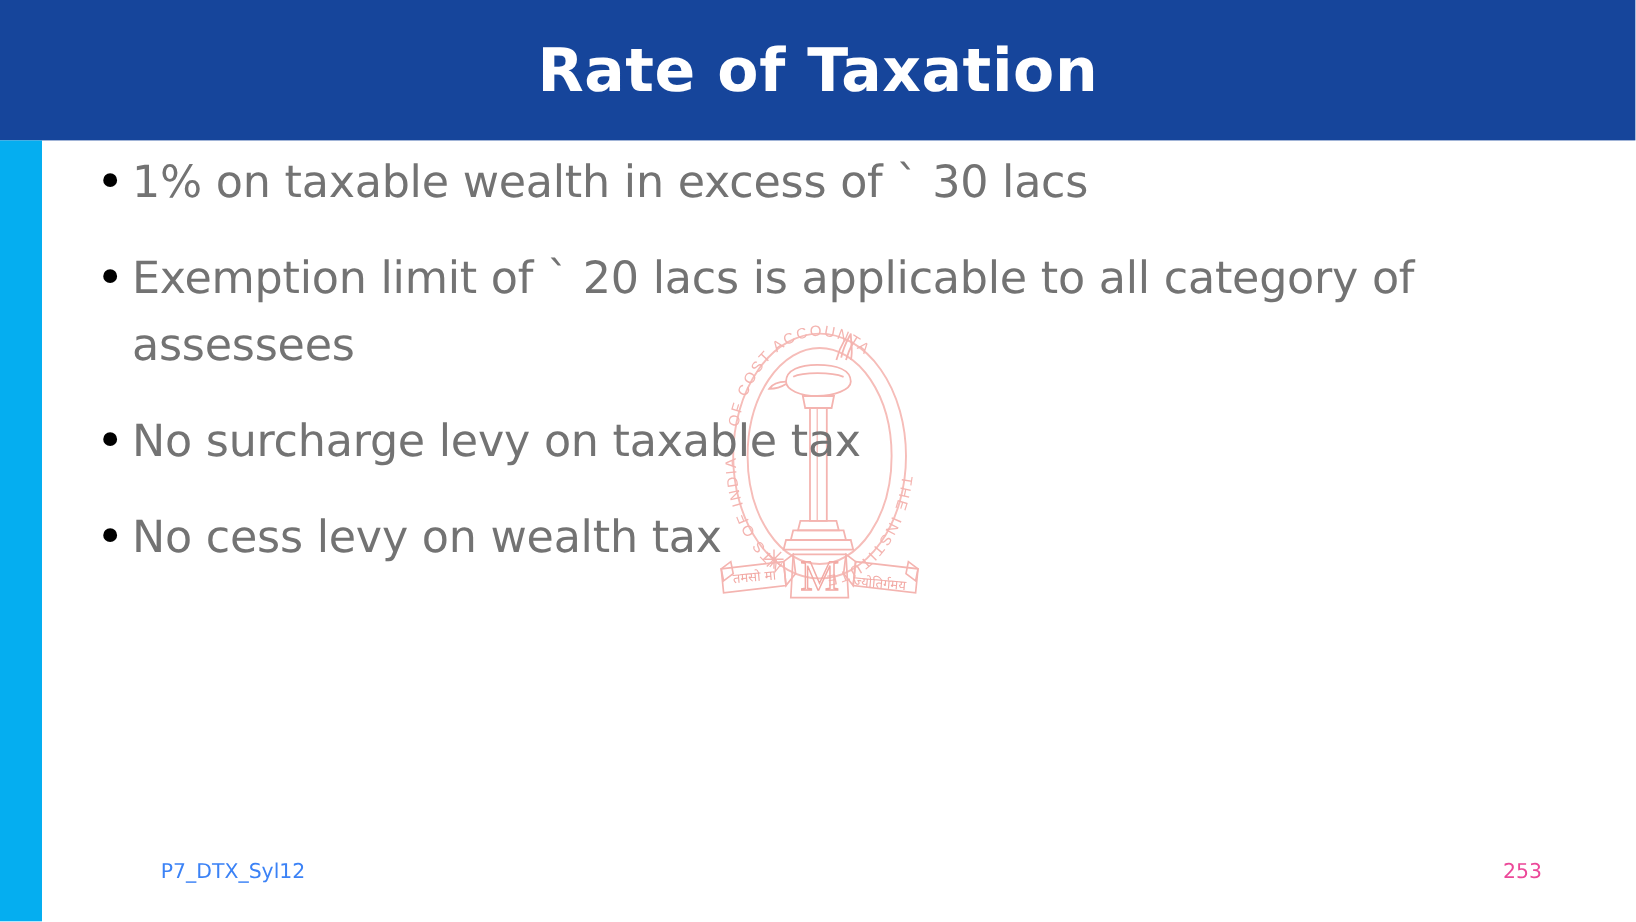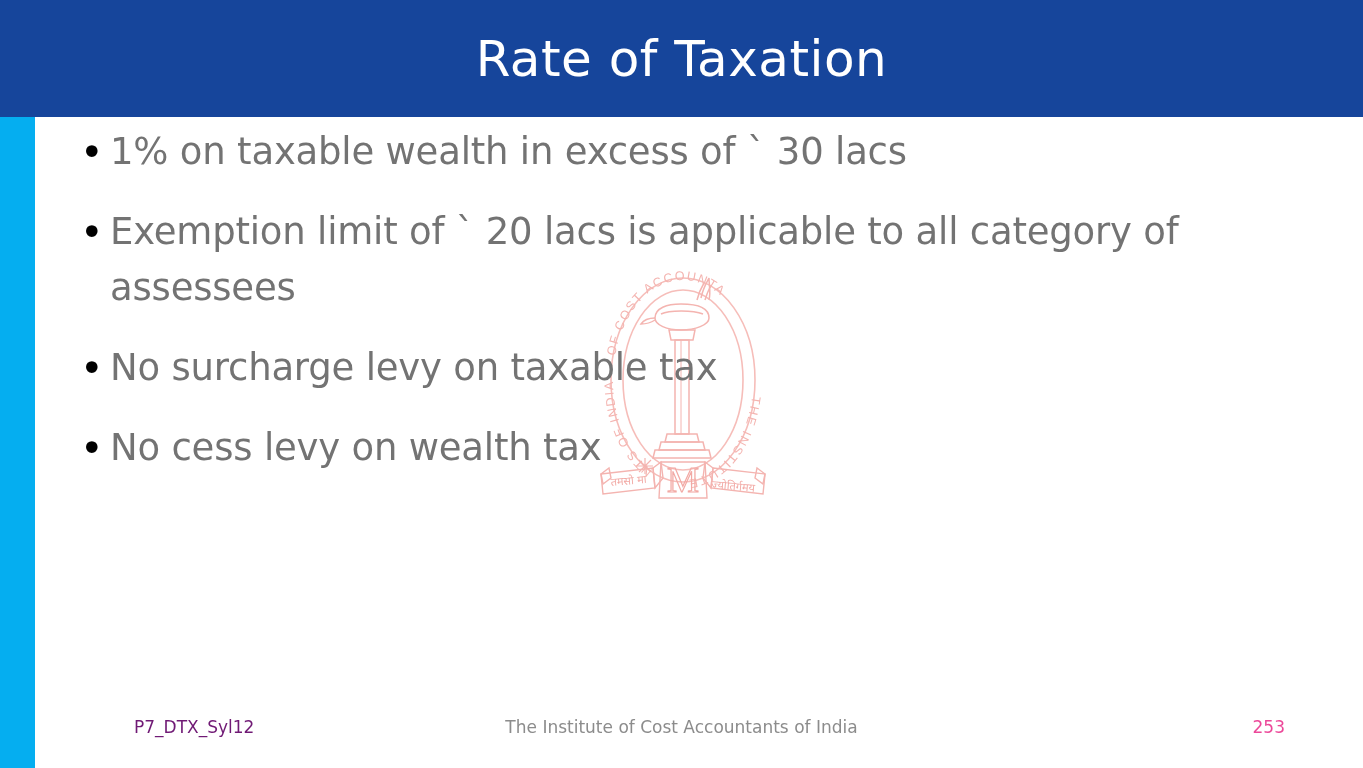--- a/index.html
+++ b/index.html
@@ -34,21 +34,21 @@
     height: 117px;
     background: #16459b;
     display: flex;
     align-items: center;
     justify-content: center;
   }
   .title-text {
     color: #ffffff;
     font-family: "DejaVu Sans", sans-serif;
     font-size: 50px;
-    font-weight: normal;
+    font-weight: bold;
     letter-spacing: 0.5px;
     line-height: 1;
     text-align: left;
     white-space: nowrap;
   }
 
   
   .accent-bar {
     position: absolute;
     left: 0;
@@ -113,21 +113,21 @@
     position: absolute;
     left: 0;
     top: 714px;
     width: 1363px;
     height: 40px;
   }
   .footer-left {
     position: absolute;
     left: 134px;
     top: 0;
-    color: #701a75;
+    color: #3b82f6;
     font-family: "DejaVu Sans", sans-serif;
     font-size: 17px;
     line-height: 26px;
     white-space: nowrap;
   }
   .footer-center {
     position: absolute;
     left: 0;
     top: 0;
     width: 1363px;
@@ -245,17 +245,16 @@
 
     <div class="bullet-row">
       <span class="bullet-dot">•</span>
       <span class="bullet-text">No cess levy on wealth tax</span>
     </div>
 
   </div>
 
   <div class="footer">
     <div class="footer-left">P7_DTX_Syl12</div>
-    <div class="footer-center">The Institute of Cost Accountants of India</div>
     <div class="footer-right">253</div>
   </div>
 
 </div>
 
 </body></html>

